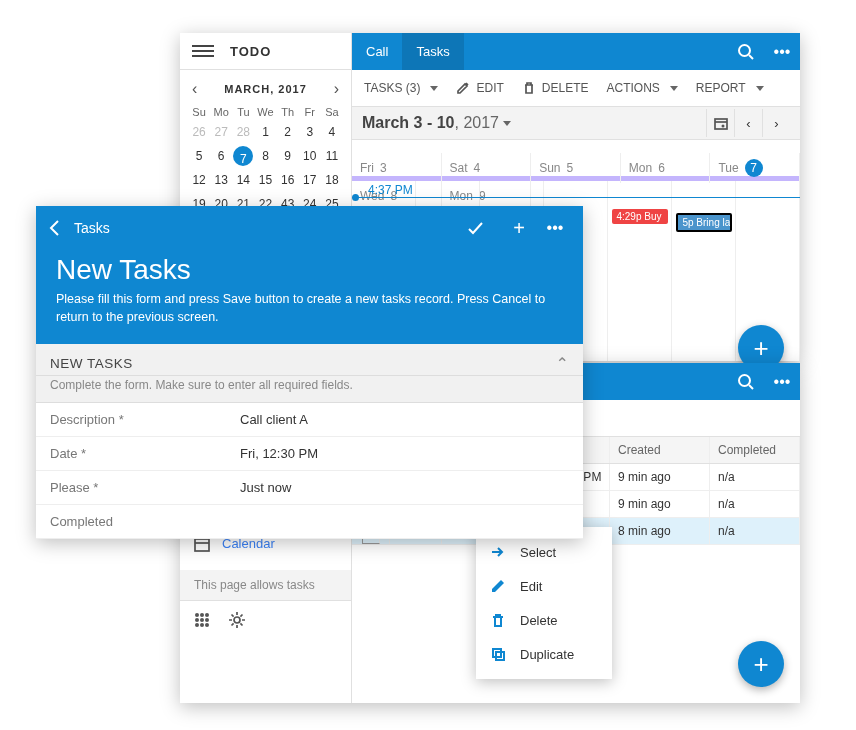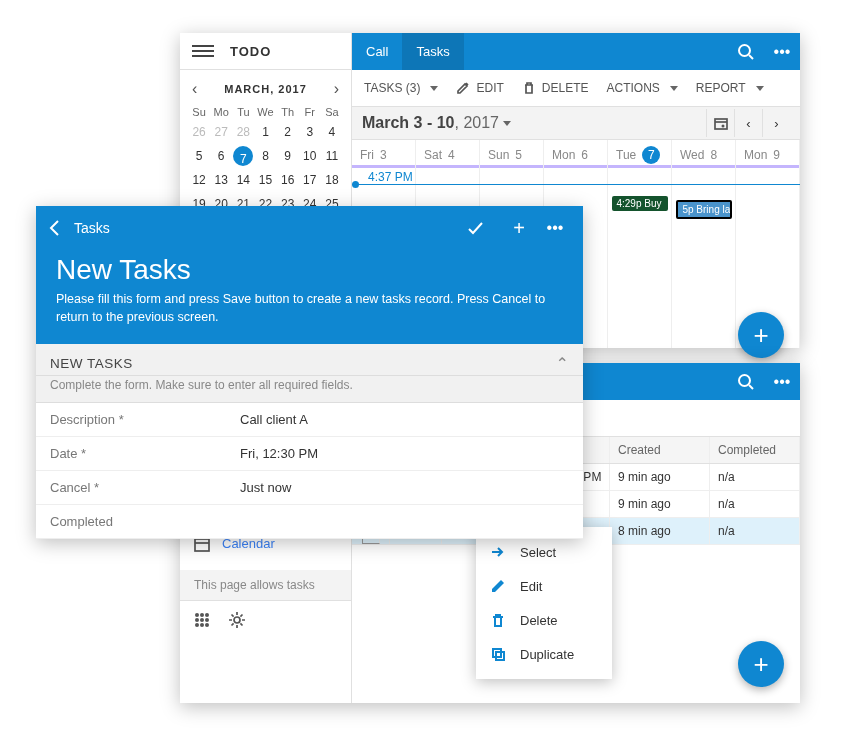--- a/index.html
+++ b/index.html
@@ -34,30 +34,30 @@
   .toolbarA{height:37px;border-bottom:1px solid #e0e0e0;display:flex;align-items:center;gap:18px;padding:0 12px;font-size:12px;color:#555;}
   .toolbarA .tgrp{display:flex;align-items:center;gap:6px;cursor:pointer;}
   .tri::after{content:"";display:inline-block;border-left:4px solid transparent;border-right:4px solid transparent;border-top:5px solid #666;margin-left:4px;vertical-align:middle;}
 
   .date-strip{height:33px;background:#f3f3f3;border-bottom:1px solid #e0e0e0;display:flex;align-items:center;padding:0 10px;}
   .date-strip .dr{font-size:16px;font-weight:600;color:#444;}
   .date-strip .dr .light{font-weight:400;color:#666;}
   .date-strip .sp{flex:1;}
   .sq{width:28px;height:28px;display:flex;align-items:center;justify-content:center;cursor:pointer;border-left:1px solid #e0e0e0;}
 
-  .week-head{display:grid;grid-template-columns:repeat(7,1fr);height:28px;border-bottom:3px solid #c4b5fd;}
+  .week-head{display:grid;grid-template-columns:repeat(5,1fr);height:28px;border-bottom:5px solid #c4b5fd;margin-top:13px;}
   .week-head div{padding:6px 8px;font-size:12px;color:#888;border-right:1px solid #eee; display:flex; gap:6px; align-items:center;}
   .week-head .today-col .num{background:#0f87d1;color:#fff;border-radius:50%;width:18px;height:18px;line-height:18px;display:inline-block;text-align:center;}
   .week-body{position:relative;height:180px;}
   .grid-row{position:absolute;inset:0;display:grid;grid-template-columns:repeat(7,1fr);}
   .grid-row div{border-right:1px solid #eee;}
   .time-lbl{position:absolute;left:16px;top:2px;font-size:12px;color:#0f87d1;}
   .hr-line{position:absolute;left:0;right:0;top:16px;height:1px;background:#0f87d1;}
   .hr-line::before{content:"";position:absolute;left:0;top:-3px;width:7px;height:7px;border-radius:50%;background:#0f87d1;}
-  .evt{position:absolute;font-size:10px;color:#fff;background:#14532d;padding:2px 4px;border-radius:2px;white-space:nowrap;overflow:hidden;}
+  .evt{position:absolute;font-size:10px;color:#fff;background:#ef4444;padding:2px 4px;border-radius:2px;white-space:nowrap;overflow:hidden;}
   .evt.outlined{background:#4a94cc;border:2px solid #000;}
 
   .fab{position:absolute;width:46px;height:46px;border-radius:50%;background:#0f87d1;color:#fff;display:flex;align-items:center;justify-content:center;font-size:26px;box-shadow:0 3px 8px rgba(0,0,0,0.3);cursor:pointer;}
   .cardA .fab{right:16px;bottom:-10px;}
 
   
   .cardC { left:180px; top:363px; width:620px; height:340px; }
   .mainC{margin-left:172px;position:relative;}
   .sidebarC{width:172px;float:left;border-right:1px solid #e0e0e0;height:100%;}
   .toolbarC{height:37px;border-bottom:1px solid #e0e0e0;display:flex;align-items:center;gap:18px;padding:0 12px;font-size:12px;color:#555;}
@@ -155,21 +155,21 @@
             <span>15</span>
             <span>16</span>
             <span>17</span>
             <span>18</span>
           </div>
           <div class="wk">
             <span>19</span>
             <span>20</span>
             <span>21</span>
             <span>22</span>
-            <span>23</span>
+            <span>43</span>
             <span>24</span>
             <span>25</span>
           </div>
           <div class="wk">
             <span>26</span>
             <span>27</span>
             <span>28</span>
             <span>29</span>
             <span>30</span>
             <span>31</span>
@@ -468,21 +468,21 @@
   <div id="fields">
       <div class="field">
         <span class="lbl">Description *</span>
         <span>Call client A</span>
       </div>
       <div class="field">
         <span class="lbl">Date *</span>
         <span>Fri, 12:30 PM</span>
       </div>
       <div class="field">
-        <span class="lbl">Cancel *</span>
+        <span class="lbl">Please *</span>
         <span>Just now</span>
       </div>
       <div class="field">
         <span class="lbl">Completed</span>
         <span></span>
       </div>
     </div>
 </div>
 
 </body></html>

